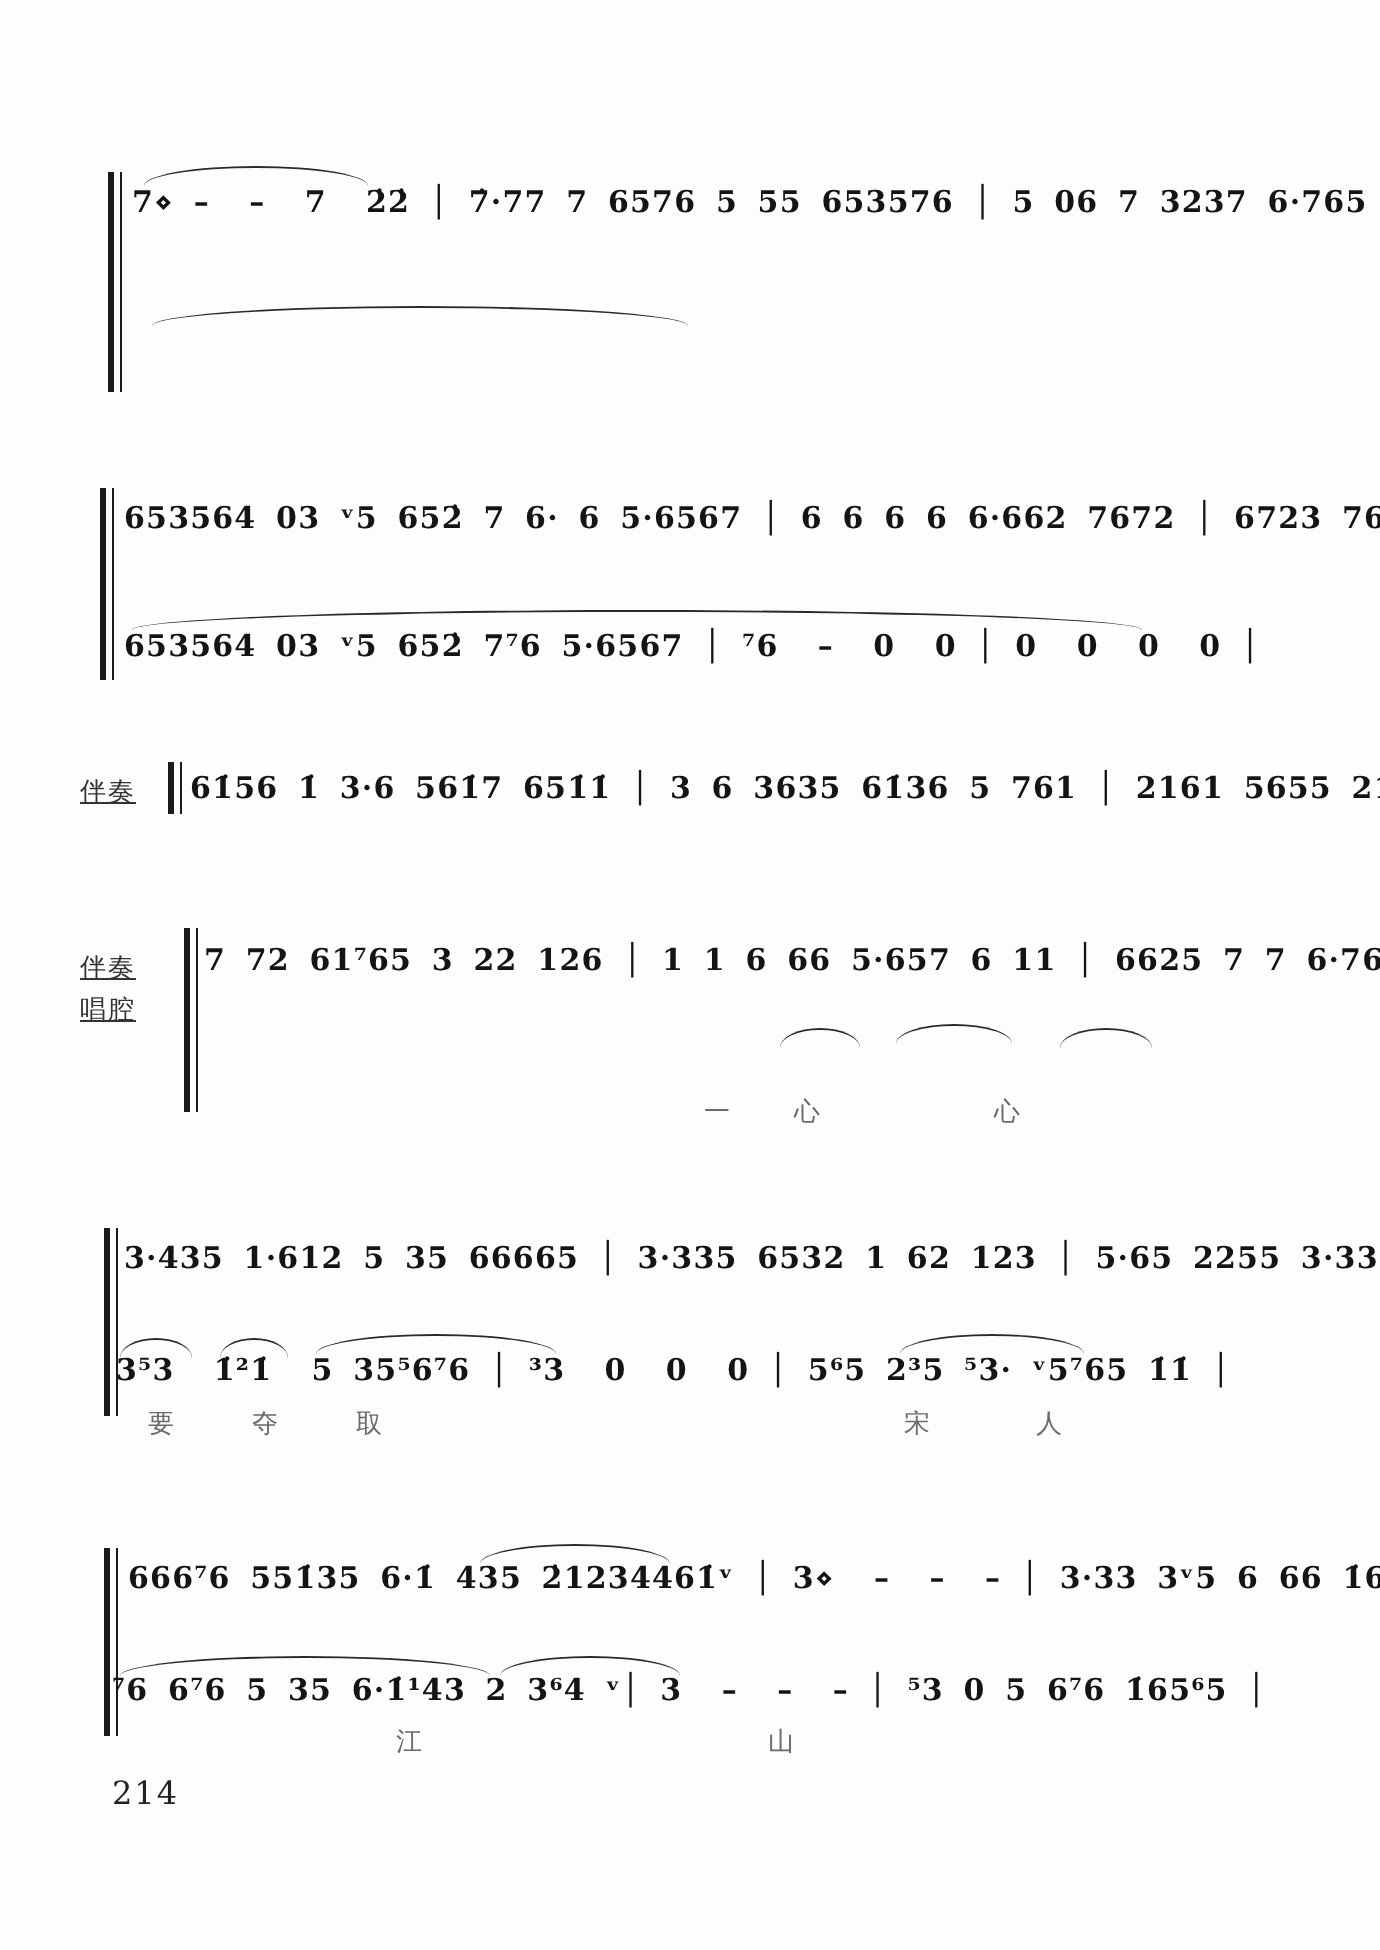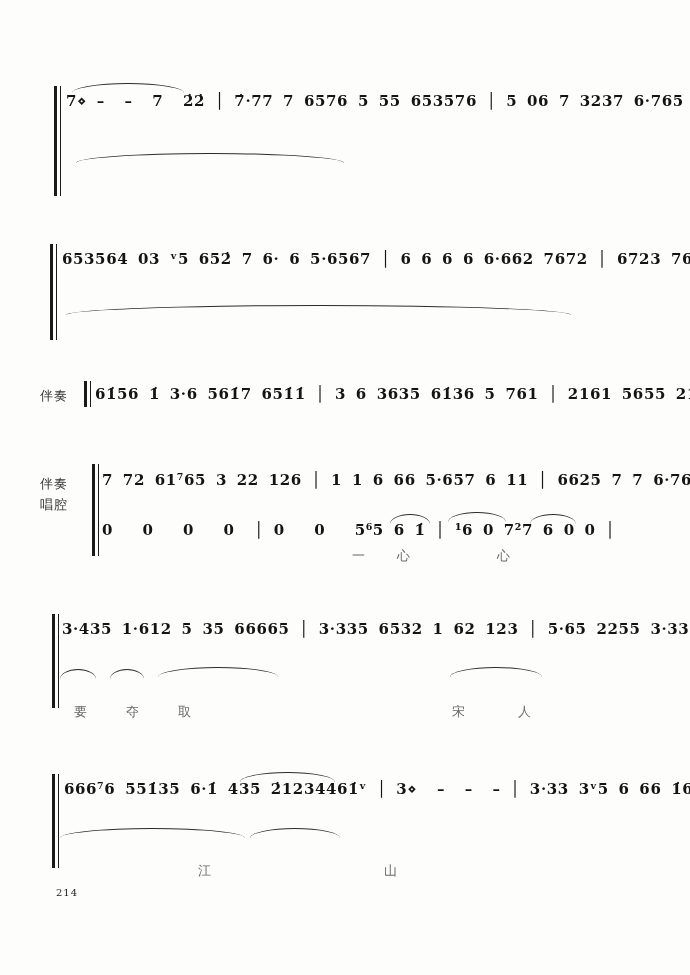--- a/index.html
+++ b/index.html
@@ -17,76 +17,78 @@
     position:absolute;width:3px;
     border-left:3px solid #1a1a1a;border-right:1px solid #1a1a1a;
   }
   .arc{
     position:absolute;height:9px;
     border-top:1.5px solid #2a2a2a;
     border-radius:50% 50% 0 0 / 100% 100% 0 0;
   }
   .plabel{
     position:absolute;font-family:"DejaVu Sans",sans-serif;
-    font-size:13px;color:#333;letter-spacing:1px;
+    font-size:13px;color:#333;letter-spacing:1px;text-decoration:underline;
   }
   .lyric{
     position:absolute;font-family:"DejaVu Sans",sans-serif;
     font-size:13px;color:#6b6b6b;
   }
   .pagenum{
     position:absolute;font-family:"DejaVu Serif",serif;
-    font-size:10px;color:#222;letter-spacing:1px;
+    font-size:16px;color:#222;letter-spacing:1px;
   }
 </style>
 </head>
 <body>
 
 <div class="page">
 
   <div class="bracket" style="left:54px;top:86px;height:110px"></div>
   <div class="arc" style="left:72px;top:83px;width:112px"></div>
   <div class="stave" style="left:66px;top:92px">7⋄ –  –  7  2̇2̇ │ 7̇·77 7 6576 5 55 653576 │ 5 06 7 3237 6·765 3 05 │</div>
   <div class="arc" style="left:76px;top:153px;width:268px"></div>
 
   <div class="bracket" style="left:50px;top:244px;height:96px"></div>
   <div class="stave" style="left:62px;top:250px">653564 03 ᵛ5 652̇ 7 6· 6 5·6567 │ 6 6 6 6 6·662 7672 │ 6723 7654 3635 61̇53 │</div>
   <div class="arc" style="left:66px;top:305px;width:505px"></div>
+  <div class="stave" style="left:62px;top:314px">653564 03 ᵛ5 652̇ 7⁷6 5·6567 │ ⁷6  –  0  0 │ 0  0  0  0 │</div>
 
   <div class="plabel" style="left:40px;top:387px">伴奏</div>
   <div class="bracket" style="left:84px;top:381px;height:26px"></div>
   <div class="stave" style="left:95px;top:385px">61̇56 1̇ 3·6 561̇7 651̇1̇ │ 3 6 3635 61̇36 5 761 │ 2161 5655 216 1125 │</div>
 
   <div class="bracket" style="left:92px;top:464px;height:92px"></div>
   <div class="plabel" style="left:40px;top:475px">伴奏</div>
   <div class="stave" style="left:102px;top:471px">7 72 61⁷65 3 22 126 │ 1 1 6 66 5·657 6 11 │ 6625 7 7 6·765 3 66 │</div>
   <div class="plabel" style="left:40px;top:496px">唱腔</div>
   <div class="arc" style="left:390px;top:514px;width:40px"></div>
   <div class="arc" style="left:448px;top:512px;width:58px"></div>
   <div class="arc" style="left:530px;top:514px;width:46px"></div>
-  <div class="stave" style="left:102px;top:521px">0   0   0   0  │ 0   0   5⁶5 6 1̇ │ ¹6 0 7²7 6 0 0 │</div>
   <div class="lyric" style="left:352px;top:547px">一</div>
   <div class="lyric" style="left:397px;top:547px">心</div>
   <div class="lyric" style="left:497px;top:547px">心</div>
 
   <div class="bracket" style="left:52px;top:614px;height:94px"></div>
   <div class="stave" style="left:62px;top:620px">3·435 1·612 5 35 66665 │ 3·335 6532 1 62 123 │ 5·65 2255 3·335 6561̇1̇1̇ │</div>
   <div class="arc" style="left:60px;top:669px;width:36px"></div>
   <div class="arc" style="left:110px;top:669px;width:34px"></div>
   <div class="arc" style="left:158px;top:667px;width:120px"></div>
   <div class="arc" style="left:450px;top:667px;width:92px"></div>
+  <div class="stave" style="left:58px;top:676px">3⁵3  1̇²1̇  5 35⁵6⁷6 │ ³3  0  0  0 │ 5⁶5 2³5 ⁵3· ᵛ5⁷65 1̇1̇ │</div>
   <div class="lyric" style="left:74px;top:703px">要</div>
   <div class="lyric" style="left:126px;top:703px">夺</div>
   <div class="lyric" style="left:178px;top:703px">取</div>
   <div class="lyric" style="left:452px;top:703px">宋</div>
   <div class="lyric" style="left:518px;top:703px">人</div>
 
   <div class="bracket" style="left:52px;top:774px;height:94px"></div>
   <div class="arc" style="left:240px;top:772px;width:95px"></div>
   <div class="stave" style="left:64px;top:780px">666⁷6 551̇35 6·1̇ 435 2̇1234461̇ᵛ │ 3⋄  –  –  – │ 3·33 3ᵛ5 6 66 1̇65 65 │</div>
   <div class="arc" style="left:60px;top:828px;width:185px"></div>
   <div class="arc" style="left:250px;top:828px;width:90px"></div>
+  <div class="stave" style="left:56px;top:836px">⁷6 6⁷6 5 35 6·1̇¹43 2 3⁶4 ᵛ│ 3  –  –  – │ ⁵3 0 5 6⁷6 1̇65⁶5 │</div>
   <div class="lyric" style="left:198px;top:862px">江</div>
   <div class="lyric" style="left:384px;top:862px">山</div>
 
   <div class="pagenum" style="left:56px;top:887px">214</div>
 
 </div>
 
 </body></html>

